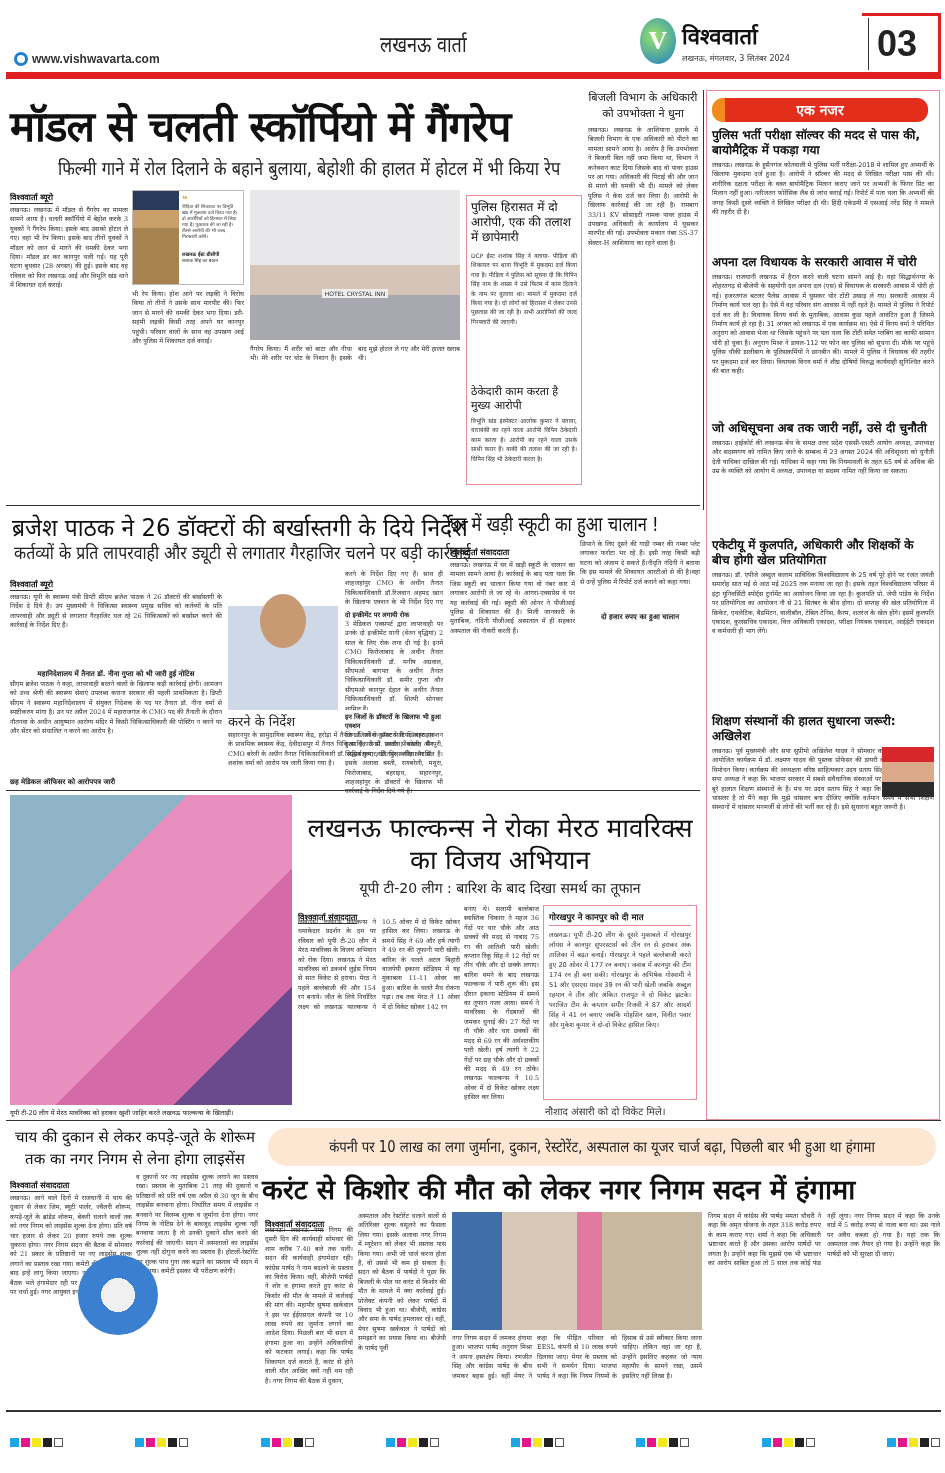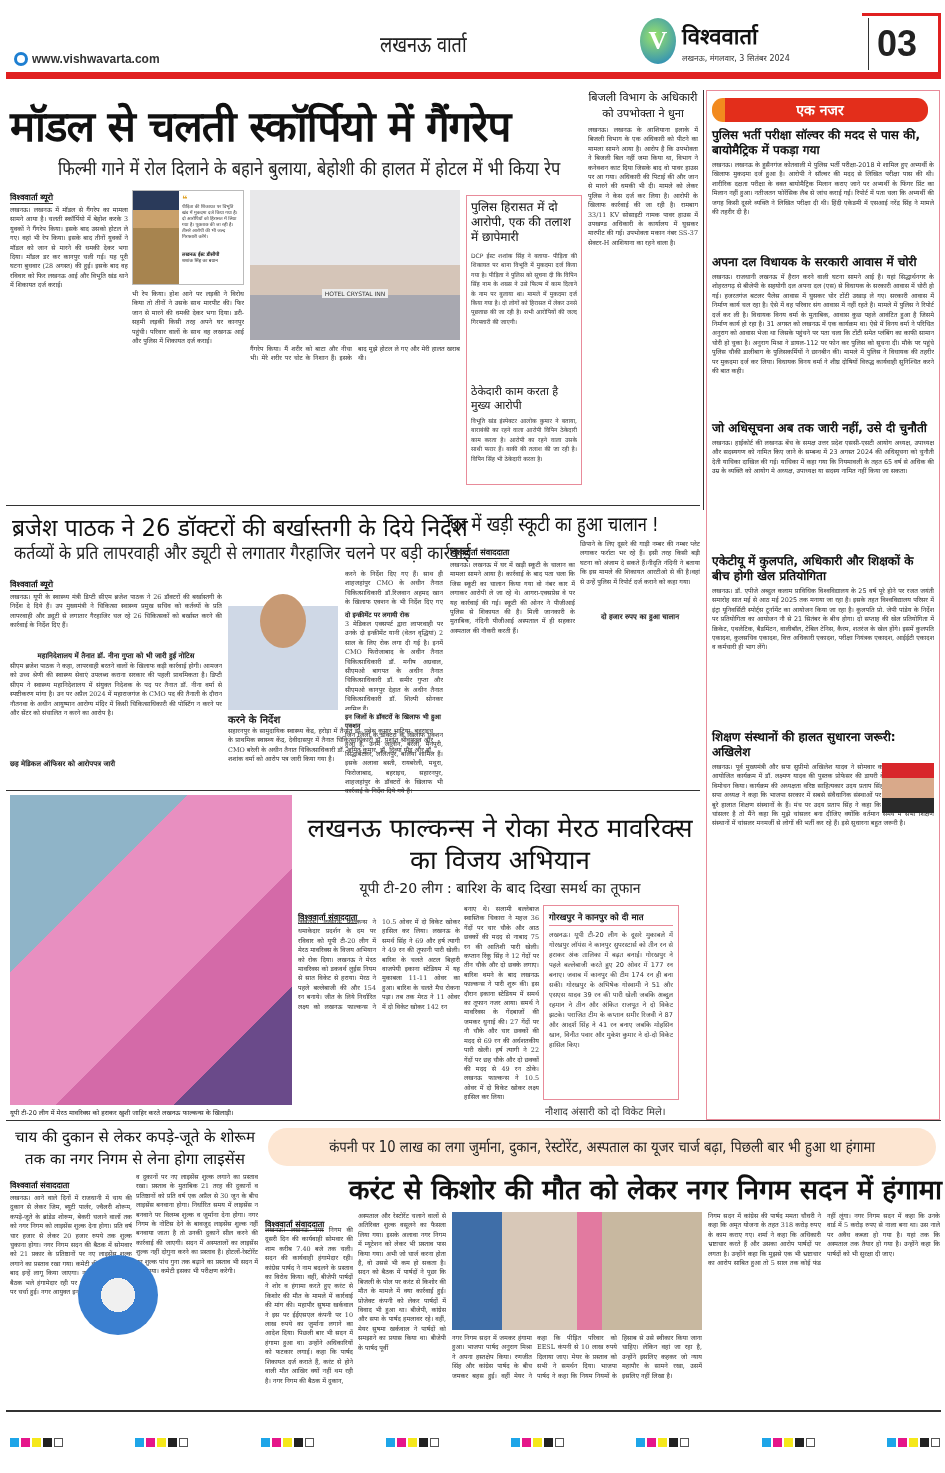--- a/index.html
+++ b/index.html
@@ -57,21 +57,21 @@
 </div>
 <div class="abs" style="left:132px;top:190px;width:112px;height:95px;border:1px solid #bbb;display:flex">
   <div class="photo" style="width:46px;height:93px;background:linear-gradient(#2a3a5a 0 20%,#c9a06a 20% 40%,#a7844f 40%)"></div>
   <div style="padding:3px;width:64px">
     <div style="color:#e0a020;font-size:9px;font-weight:bold">❝</div>
     <div style="font-size:4.6px;line-height:6px;color:#333;height:44px;overflow:hidden">पीड़िता की शिकायत पर विभूति खंड में मुकदमा दर्ज किया गया है। दो आरोपियों को हिरासत में लिया गया है। पूछताछ की जा रही है। तीसरे आरोपी की भी जल्द गिरफ्तारी करेंगे।</div>
     <div style="font-size:5px;font-weight:bold;margin-top:3px">लखनऊ ईस्ट डीसीपी</div>
     <div style="font-size:4.6px">शशांक सिंह का बयान</div>
   </div>
 </div>
-<div class="abs txt" style="left:132px;top:290px;width:112px;height:195px">भी रेप किया। होश आने पर लड़की ने विरोध किया तो तीनों ने उसके साथ मारपीट की। फिर जान से मारने की धमकी देकर भगा दिया। डरी-सहमी लड़की किसी तरह अपने घर कानपुर पहुंची। परिवार वालों के साथ वह लखनऊ आई और पुलिस में शिकायत दर्ज कराई।</div>
+<div class="abs txt" style="left:132px;top:290px;width:112px;height:195px">भी रेप किया। होश आने पर लड़की ने विरोध किया तो तीनों ने उसके साथ मारपीट की। फिर जान से मारने की धमकी देकर भगा दिया। डरी-सहमी लड़की किसी तरह अपने घर कानपुर पहुंची। परिवार वालों के साथ वह उपखण आई और पुलिस में शिकायत दर्ज कराई।</div>
 <div class="abs photo" style="left:250px;top:190px;width:210px;height:150px;background:linear-gradient(180deg,#e8e8ea 0 50%,#d5c5b8 50% 70%,#a8a8b0 70%);display:flex;align-items:flex-end;justify-content:center">
   <span style="font-size:6px;color:#333;background:#eee;padding:1px 3px;margin-bottom:42px">HOTEL CRYSTAL INN</span>
 </div>
 <div class="abs txt" style="left:250px;top:345px;width:210px;height:140px;column-count:2;column-gap:6px">गैंगरेप किया। मैं शरीर को बाटा और नीचा भी। मेरे शरीर पर चोट के निशान हैं। इसके बाद मुझे होटल ले गए और मेरी हालत खराब थी।</div>
 <div class="abs pinkbox" style="left:466px;top:195px;width:116px;height:290px;padding:4px">
   <div style="font-size:12px;line-height:15px;color:#111">पुलिस हिरासत में दो आरोपी, एक की तलाश में छापेमारी</div>
   <div class="txt" style="height:130px;margin-top:6px;font-family:'DejaVu Sans',sans-serif;font-size:6px">DCP ईस्ट शशांक सिंह ने बताया- पीड़िता की शिकायत पर थाना विभूति में मुकदमा दर्ज किया गया है। पीड़िता ने पुलिस को सूचना दी कि विपिन सिंह नाम के शख्स ने उसे फिल्म में काम दिलाने के नाम पर बुलाया था। मामले में मुकदमा दर्ज किया गया है। दो लोगों को हिरासत में लेकर उनसे पूछताछ की जा रही है। सभी आरोपियों की जल्द गिरफ्तारी की जाएगी।</div>
   <div style="font-size:11px;line-height:14px;color:#111;margin-top:4px">ठेकेदारी काम करता है मुख्य आरोपी</div>
   <div class="txt" style="height:70px;margin-top:3px;font-family:'DejaVu Sans',sans-serif;font-size:6px">विभूति खंड इंस्पेक्टर आलोक कुमार ने बताया, बाराबंकी का रहने वाला आरोपी विपिन ठेकेदारी काम करता है। आरोपी का रहने वाला उसके साथी फरार हैं। बाकी की तलाश की जा रही है। विपिन सिंह भी ठेकेदारी करता है।</div>
 </div>
@@ -84,44 +84,44 @@
 
 <div class="abs pinkbox" style="left:706px;top:90px;width:234px;height:1030px"></div>
 <div class="abs ek-nazar">एक नजर</div>
 <div class="abs" style="left:712px;top:128px;width:222px">
   <div class="side-h">पुलिस भर्ती परीक्षा सॉल्वर की मदद से पास की, बायोमैट्रिक में पकड़ा गया</div>
   <div class="txt" style="height:90px;margin-top:3px;font-family:'DejaVu Sans',sans-serif">लखनऊ। लखनऊ के हुसैनगंज कोतवाली मे पुलिस भर्ती परीक्षा-2018 मे शामिल हुए अभ्यर्थी के खिलाफ मुकदमा दर्ज हुआ है। आरोपी ने सॉल्वर की मदद से लिखित परीक्षा पास की थी। शारीरिक दक्षता परीक्षा के वक्त बायोमैट्रिक मिलान कराए जाने पर अभ्यर्थी के फिंगर प्रिंट का मिलान नहीं हुआ। नतीजतन फोरेंसिक लैब से जांच कराई गई। रिपोर्ट में पता चला कि अभ्यर्थी की जगह किसी दूसरे व्यक्ति ने लिखित परीक्षा दी थी। हिंदी एकेडमी में एसआई नरेंद्र सिंह ने मामले की तहरीर दी है।</div>
   <div class="side-h" style="margin-top:4px">अपना दल विधायक के सरकारी आवास में चोरी</div>
   <div class="txt" style="height:145px;margin-top:3px;font-family:'DejaVu Sans',sans-serif">लखनऊ। राजधानी लखनऊ में हैरान करने वाली घटना सामने आई है। यहां सिद्धार्थनगर के शोहरतगढ़ से बीजेपी के सहयोगी दल अपना दल (एस) से विधायक के सरकारी आवास में चोरी हो गई। हजरतगंज बटलर पैलेस आवास में घुसकर चोर टोंटी उखाड़ ले गए। सरकारी आवास में निर्माण कार्य चल रहा है। ऐसे में वह परिवार संग आवास में नहीं रहते है। मामले में पुलिस ने रिपोर्ट दर्ज कर ली है। विधायक विनय वर्मा के मुताबिक, आवास कुछ पहले आवंटित हुआ है जिसमे निर्माण कार्य हो रहा है। 31 अगस्त को लखनऊ में एक कार्यक्रम था। ऐसे में विनय वर्मा ने परिचित अनुराग को आवास भेजा था जिसके पहुंचने पर पता चला कि टोंटी समेत प्लंबिंग का काफी सामान चोरी हो चुका है। अनुराग मिश्रा ने डायल-112 पर फोन कर पुलिस को सूचना दी। मौके पर पहुंचे पुलिस चौकी डालीबाग के पुलिसकर्मियों ने छानबीन की। मामले में पुलिस ने विधायक की तहरीर पर मुकदमा दर्ज कर लिया। विधायक विनय वर्मा ने शीघ्र दोषियों विरुद्ध कार्यवाही सुनिश्चित करने की बात कही।</div>
   <div class="side-h" style="margin-top:3px">जो अधिसूचना अब तक जारी नहीं, उसे दी चुनौती</div>
   <div class="txt" style="height:95px;margin-top:3px;font-family:'DejaVu Sans',sans-serif">लखनऊ। हाईकोर्ट की लखनऊ बेंच के समक्ष उत्तर प्रदेश एससी-एसटी आयोग अध्यक्ष, उपाध्यक्ष और सदस्यगण को नामित किए जाने के सम्बन्ध में 23 अगस्त 2024 की अधिसूचना को चुनौती देती याचिका दाखिल की गई। याचिका में कहा गया कि नियमावली के तहत 65 वर्ष से अधिक की उम्र के व्यक्ति को आयोग मे अध्यक्ष, उपाध्यक्ष या सदस्य नामित नहीं किया जा सकता।</div>
-  <div class="side-h" style="margin-top:20px">एकेटीयू में कुलपति, अधिकारी और शिक्षकों के बीच होगी खेल प्रतियोगिता</div>
+  <div class="side-h" style="margin-top:4px">एकेटीयू में कुलपति, अधिकारी और शिक्षकों के बीच होगी खेल प्रतियोगिता</div>
   <div class="txt" style="height:140px;margin-top:3px;font-family:'DejaVu Sans',sans-serif">लखनऊ। डॉ. एपीजे अब्दुल कलाम प्राविधिक विश्वविद्यालय के 25 वर्ष पूरे होने पर रजत जयंती समारोह सात मई से आठ मई 2025 तक मनाया जा रहा है। इसके तहत विश्वविद्यालय परिसर में इंट्रा यूनिवर्सिटी स्पोर्ट्स टूर्नामेंट का आयोजन किया जा रहा है। कुलपति प्रो. जेपी पांडेय के निर्देश पर प्रतियोगिता का आयोजन नौ से 21 सितंबर के बीच होगा। दो सप्ताह की खेल प्रतियोगिता में क्रिकेट, एथलेटिक, बैडमिंटन, वालीबॉल, टेबिल टेनिस, कैरम, शतरंज के खेल होंगे। इसमें कुलपति एकादश, कुलसचिव एकादश, वित्त अधिकारी एकादश, परीक्षा नियंत्रक एकादश, आईईटी एकादश व कर्मचारी ही भाग लेंगे।</div>
   <div class="side-h" style="margin-top:3px">शिक्षण संस्थानों की हालत सुधारना जरूरी: अखिलेश</div>
   <div style="position:relative;margin-top:3px">
     <div class="photo" style="position:absolute;right:0;top:0;width:52px;height:50px;background:linear-gradient(#d8272b 0 30%,#d9a98a 30% 70%,#2b2b2b 70%)"></div>
     <div class="txt" style="height:225px;font-family:'DejaVu Sans',sans-serif">लखनऊ। पूर्व मुख्यमंत्री और सपा सुप्रीमो अखिलेश यादव ने सोमवार को एसएनए सभागार में आयोजित कार्यक्रम में डॉ. लक्ष्मण यादव की पुस्तक प्रोफेसर की डायरी के अंग्रेजी संस्करण का विमोचन किया। कार्यक्रम की अध्यक्षता वरिष्ठ साहित्यकार उदय प्रताप सिंह ने किया। कार्यक्रम में सपा अध्यक्ष ने कहा कि भाजपा सरकार में सबसे संवैधानिक संस्थाओं पर हमले हो रहे हैं। सबसे बुरे हालात शिक्षण संस्थानों के हैं। मंच पर उदय प्रताप सिंह ने कहा कि आप पीडीए के वाइस चांसलर है तो मैंने कहा कि मुझे चांसलर बना दीजिए क्योंकि वर्तमान समय में सभी शिक्षण संस्थानों में चांसलर मनमर्जी से लोगों की भर्ती कर रहे हैं। इसे सुधारना बहुत जरूरी है।</div>
   </div>
 </div>
 
 <div class="abs rule" style="left:6px;top:505px;width:694px;height:1px"></div>
 <div class="abs h1" style="left:12px;top:510px;font-size:24px;font-weight:normal;transform:scaleX(.95);transform-origin:left">ब्रजेश पाठक ने 26 डॉक्टरों की बर्खास्तगी के दिये निर्देश</div>
 <div class="abs" style="left:14px;top:540px;font-size:18px;white-space:nowrap;color:#222;transform:scaleX(.88);transform-origin:left">कर्तव्यों के प्रति लापरवाही और ड्यूटी से लगातार गैरहाजिर चलने पर बड़ी कार्रवाई</div>
 <div class="abs" style="left:10px;top:572px;width:212px">
   <div class="byline">विश्ववार्ता ब्यूरो</div>
   <div class="txt" style="height:56px;margin-top:2px">लखनऊ। यूपी के स्वास्थ्य मंत्री डिप्टी सीएम ब्रजेश पाठक ने 26 डॉक्टरों की बर्खास्तगी के निर्देश दे दिये हैं। उप मुख्यमंत्री ने चिकित्सा स्वास्थ्य प्रमुख सचिव को कर्तव्यों के प्रति लापरवाही और ड्यूटी से लगातार गैरहाजिर चल रहे 26 चिकित्सकों को बर्खास्त करने की कार्रवाई के निर्देश दिए हैं।</div>
-  <div style="font-size:7px;font-weight:bold;text-align:center;margin-top:2px">महानिदेशालय में तैनात डॉ. नीना गुप्ता को भी जारी हुई नोटिस</div>
+  <div style="font-size:7px;font-weight:bold;text-align:center;margin-top:20px">महानिदेशालय में तैनात डॉ. नीना गुप्ता को भी जारी हुई नोटिस</div>
   <div class="txt" style="height:95px;margin-top:2px">सीएम ब्रजेश पाठक ने कहा, लापरवाही बरतने वालों के खिलाफ कड़ी कार्रवाई होगी। आमजन को उच्च श्रेणी की स्वास्थ्य सेवाएं उपलब्ध कराना सरकार की पहली प्राथमिकता है। डिप्टी सीएम ने स्वास्थ्य महानिदेशालय में संयुक्त निदेशक के पद पर तैनात डॉ. नीना वर्मा से स्पष्टीकरण मांगा है। उन पर अप्रैल 2024 में महाराजगंज के CMO पद की तैनाती के दौरान नौतनवा के अधीन आयुष्मान आरोग्य मंदिर में किसी चिकित्साधिकारी की पोस्टिंग न करने पर और सेंटर को संचालित न करने का आरोप है।</div>
   <div style="font-size:7px;font-weight:bold;margin-top:2px">छह मेडिकल ऑफिसर को आरोपपत्र जारी</div>
 </div>
 <div class="abs photo" style="left:228px;top:580px;width:110px;height:130px;border-radius:12px 12px 0 0;background:linear-gradient(#fff 0 20%,#cfd8e6 20% 100%)">
   <div style="width:46px;height:54px;border-radius:50%;background:#c89a74;margin:14px auto 0"></div>
 </div>
 <div class="abs" style="left:228px;top:712px;width:205px">
-  <div style="font-size:10px;font-weight:bold">करने के निर्देश</div>
+  <div style="font-size:13px;font-weight:normal">करने के निर्देश</div>
   <div class="txt" style="height:58px;margin-top:1px">सहारनपुर के सामुदायिक स्वास्थ्य केंद्र, हरोड़ा में तैनात डॉ. प्रवेश कुमार भाटिया, बहराइच के प्राथमिक स्वास्थ्य केंद्र, देवीदासपुर में तैनात चिकित्साधिकारी डॉ. प्रशांत श्रीवास्तव और CMO बरेली के अधीन तैनात चिकित्साधिकारी डॉ. अमित कुमार, डॉ. दिव्या गौड़ और डॉ. शशांक वर्मा को आरोप पत्र जारी किया गया है।</div>
 </div>
 <div class="abs" style="left:345px;top:570px;width:98px">
   <div class="txt" style="height:38px">करने के निर्देश दिए गए हैं। साथ ही शाहजहांपुर CMO के अधीन तैनात चिकित्साधिकारी डॉ.रिजवान अहमद खान के खिलाफ एक्शन के भी निर्देश दिए गए हैं।</div>
   <div style="font-size:6.5px;font-weight:bold;margin-top:2px">दो इन्क्रीमेंट पर लगायी रोक</div>
   <div class="txt" style="height:90px;margin-top:1px">3 मेडिकल एक्सपर्ट द्वारा लापरवाही पर उनके दो इन्क्रीमेंट यानी (वेतन वृद्धियां) 2 साल के लिए रोक लगा दी गई है। इनमें CMO फिरोजाबाद के अधीन तैनात चिकित्साधिकारी डॉ. मनीष अग्रवाल, सीएमओ बागपत के अधीन तैनात चिकित्साधिकारी डॉ. समीर गुप्ता और सीएमओ कानपुर देहात के अधीन तैनात चिकित्साधिकारी डॉ. शिल्पी सोनकर शामिल हैं।</div>
   <div style="font-size:6.5px;font-weight:bold;margin-top:2px">इन जिलों के डॉक्टरों के खिलाफ भी हुआ एक्शन</div>
   <div class="txt" style="height:75px;margin-top:1px">जिन जिलों के डॉक्टरों के खिलाफ एक्शन हुआ है, उनमें जालौन, बरेली, मैनपुरी, सिद्धार्बटलर, ललितपुर, बलिया शामिल हैं। इसके अलावा बस्ती, रायबरेली, मथुरा, फिरोजाबाद, बहराइच, सहारनपुर, शाहजहांपुर के डॉक्टरों के खिलाफ भी कार्रवाई के निर्देश दिये गये हैं।</div>
 </div>
 
@@ -138,37 +138,37 @@
 <div class="abs rule" style="left:6px;top:790px;width:694px;height:1px"></div>
 <div class="abs photo" style="left:10px;top:795px;width:282px;height:310px;background:linear-gradient(135deg,#8fb4c8 0 30%,#e88fc0 30% 60%,#d46aa8 60% 80%,#6a4a8a 80%)"></div>
 <div class="abs caption" style="left:10px;top:1108px;width:290px;white-space:nowrap;font-size:6.5px">यूपी टी-20 लीग में मेरठ मावरिक्स को हराकर खुशी जाहिर करते लखनऊ फाल्कन्स के खिलाड़ी।</div>
 <div class="abs" style="left:300px;top:812px;width:400px;text-align:center;font-size:26px;line-height:32px;color:#111">लखनऊ फाल्कन्स ने रोका मेरठ मावरिक्स का विजय अभियान</div>
 <div class="abs" style="left:300px;top:878px;width:400px;text-align:center;font-size:14px;color:#222">यूपी टी-20 लीग : बारिश के बाद दिखा समर्थ का तूफान</div>
 <div class="abs" style="left:298px;top:905px;width:162px">
   <div class="byline">विश्ववार्ता संवाददाता</div>
 </div>
 <div class="abs txt" style="left:298px;top:918px;width:162px;height:200px;column-count:2;column-gap:6px">लखनऊ। लखनऊ फाल्कन्स ने धमाकेदार प्रदर्शन के दम पर रविवार को यूपी टी-20 लीग में मेरठ मावरिक्स के विजय अभियान को रोक दिया। लखनऊ ने मेरठ मावरिक्स को डकवर्थ लुईस नियम से सात विकेट से हराया। मेरठ ने पहले बल्लेबाजी की और 154 रन बनाये। जीत के लिये निर्धारित लक्ष्य को लखनऊ फाल्कन्स ने 10.5 ओवर में दो विकेट खोकर हासिल कर लिया। लखनऊ के समर्थ सिंह ने 69 और हर्ष त्यागी ने 49 रन की तूफानी पारी खेली। बारिश के चलते अटल बिहारी वाजपेयी इकाना स्टेडियम में यह मुकाबला 11-11 ओवर का हुआ। बारिश के चलते मैच रोकना पड़ा। तब तक मेरठ ने 11 ओवर में दो विकेट खोकर 142 रन</div>
 <div class="abs txt" style="left:464px;top:905px;width:75px;height:213px">बनाए थे। सलामी बल्लेबाज स्वास्तिक चिकारा ने महज 36 गेंदों पर चार चौके और आठ छक्कों की मदद से नाबाद 75 रन की आतिशी पारी खेली। कप्तान रिंकू सिंह ने 12 गेंदों पर तीन चौके और दो छक्के लगाए। बारिश थमने के बाद लखनऊ फाल्कन्स ने पारी शुरू की। इस दौरान इकाना स्टेडियम में समर्थ का तूफान नजर आया। समर्थ ने मावरिक्स के गेंदबाजों की जमकर धुनाई की। 27 गेंदों पर नौ चौके और चार छक्कों की मदद से 69 रन की अर्धशतकीय पारी खेली। हर्ष त्यागी ने 22 गेंदों पर छह चौके और दो छक्कों की मदद से 49 रन ठोके। लखनऊ फाल्कन्स ने 10.5 ओवर में दो विकेट खोकर लक्ष्य हासिल कर लिया।</div>
-<div class="abs pinkbox" style="left:543px;top:905px;width:136px;height:195px;padding:5px">
+<div class="abs pinkbox" style="left:543px;top:905px;width:154px;height:195px;padding:5px">
   <div style="font-size:8.5px;font-weight:bold;border-bottom:1px solid #e88b9a;padding-bottom:3px">गोरखपुर ने कानपुर को दी मात</div>
   <div class="txt" style="height:160px;margin-top:4px;font-family:'DejaVu Sans',sans-serif;font-size:6.6px;line-height:10px">लखनऊ। यूपी टी-20 लीग के दूसरे मुकाबले में गोरखपुर लॉयंस ने कानपुर सुपरस्टार्स को तीन रन से हराकर अंक तालिका में बढ़त बनाई। गोरखपुर ने पहले बल्लेबाजी करते हुए 20 ओवर में 177 रन बनाए। जवाब में कानपुर की टीम 174 रन ही बना सकी। गोरखपुर के अभिषेक गोस्वामी ने 51 और एसएस यादव 39 रन की पारी खेली जबकि अब्दुल रहमान ने तीन और अंकित राजपूत ने दो विकेट झटके। पराजित टीम के कप्तान समीर रिजवी ने 87 और आदर्श सिंह ने 41 रन बनाए जबकि मोहसिन खान, विनीत पवार और मुकेश कुमार ने दो-दो विकेट हासिल किए।</div>
 </div>
 <div class="abs" style="left:545px;top:1104px;font-size:10px;color:#333">नौशाद अंसारी को दो विकेट मिले।</div>
 
 <div class="abs rule" style="left:6px;top:1120px;width:935px;height:1px"></div>
 <div class="abs" style="left:10px;top:1126px;width:250px;text-align:center;font-size:15px;line-height:22px;color:#111">चाय की दुकान से लेकर कपड़े-जूते के शोरूम तक का नगर निगम से लेना होगा लाइसेंस</div>
 <div class="abs" style="left:10px;top:1173px;width:122px">
   <div class="byline">विश्ववार्ता संवाददाता</div>
   <div class="txt" style="height:220px;margin-top:2px">लखनऊ। आने वाले दिनों में राजधानी में चाय की दुकान से लेकर जिम, ब्यूटी पार्लर, ज्वैलरी शोरूम, कपड़े-जूते के ब्रांडेड शोरूम, बेकरी चलाने वालों तक को नगर निगम को लाइसेंस शुल्क देना होगा। प्रति वर्ष चार हजार से लेकर 20 हजार रुपये तक शुल्क चुकाना होगा। नगर निगम सदन की बैठक में सोमवार को 21 प्रकार के प्रतिष्ठानों पर नए लाइसेंस शुल्क लगाने का प्रस्ताव रखा गया। कमेटी की रिपोर्ट आने के बाद इन्हें लागू किया जाएगा। नगर निगम सदन की बैठक भले हंगामेदार रही पर यहां महत्वपूर्ण प्रस्तावों पर चर्चा हुई। नगर आयुक्त इन्द्रजीत सिंह ने प्रतिष्ठानों</div>
 </div>
 <div class="abs txt" style="left:136px;top:1173px;width:122px;height:232px">व दुकानों पर नए लाइसेंस शुल्क लगाने का प्रस्ताव रखा। प्रस्ताव के मुताबिक 21 तरह की दुकानों व प्रतिष्ठानों को प्रति वर्ष एक अप्रैल से 30 जून के बीच लाइसेंस बनवाना होगा। निर्धारित समय में लाइसेंस न बनवाने पर विलम्ब शुल्क व जुर्माना देना होगा। नगर निगम के नोटिस देने के बावजूद लाइसेंस शुल्क नहीं बनवाया जाता है तो उनकी दुकानें सील करने की कार्रवाई की जाएगी। सदन में अस्पतालों का लाइसेंस शुल्क नहीं दोगुना करने का प्रस्ताव है। होटलों-रेस्टोरेंट का शुल्क पांच गुना तक बढ़ाने का प्रस्ताव भी सदन में रखा गया। कमेटी इसका भी परीक्षण करेगी।</div>
 <div class="abs" style="left:78px;top:1255px;width:80px;height:80px;border-radius:50%;background:radial-gradient(circle,#f0f0f0 0 30%,#3a7fd0 30%)"></div>
 
 <div class="abs topbanner"><span style="display:inline-block;transform:scaleX(.88)">कंपनी पर 10 लाख का लगा जुर्माना, दुकान, रेस्टोरेंट, अस्पताल का यूजर चार्ज बढ़ा, पिछली बार भी हुआ था हंगामा</span></div>
-<div class="abs" style="left:262px;top:1170px;width:680px;text-align:right;font-size:27px;font-weight:bold;color:#111;white-space:nowrap">करंट से किशोर की मौत को लेकर नगर निगम सदन में हंगामा</div>
+<div class="abs" style="left:262px;top:1170px;width:680px;text-align:left;font-size:27px;font-weight:bold;color:#111;white-space:nowrap">करंट से किशोर की मौत को लेकर नगर निगम सदन में हंगामा</div>
 <div class="abs" style="left:265px;top:1212px;width:175px">
   <div class="byline">विश्ववार्ता संवाददाता</div>
 </div>
 <div class="abs txt" style="left:265px;top:1226px;width:88px;height:178px">लखनऊ। लखनऊ नगर निगम की दूसरी दिन की कार्यवाही सोमवार की शाम करीब 7.40 बजे तक चली। सदन की कार्यवाही हंगामेदार रही। कांग्रेस पार्षद ने नाम बदलने के प्रस्ताव का विरोध किया। वहीं, बीजेपी पार्षदों ने शोर व हंगामा करते हुए करंट से किशोर की मौत के मामले में कार्रवाई की मांग की। महापौर सुषमा खर्कवाल ने इस पर ईईएसएल कंपनी पर 10 लाख रुपये का जुर्माना लगाने का आदेश दिया। पिछली बार भी सदन में हंगामा हुआ था। उन्होंने अधिकारियों को फटकार लगाई। कहा कि पार्षद शिकायत दर्ज कराते हैं, करंट से होने वाली मौत आखिर क्यों नहीं थम रही है। नगर निगम की बैठक में दुकान,</div>
 <div class="abs txt" style="left:358px;top:1212px;width:88px;height:192px">अस्पताल और रेस्टोरेंट चलाने वालों से अतिरिक्त शुल्क वसूलने का फैसला लिया गया। इसके अलावा नगर निगम में म्यूटेशन को लेकर भी प्रस्ताव पास किया गया। अभी जो चार्ज करना होता है, वो उससे भी कम हो सकता है। सदन को बैठक में पार्षदों ने पूछा कि बिजली के पोल पर करंट से किशोर की मौत के मामले में क्या कार्रवाई हुई। प्रोजेक्ट कंपनी को लेकर पार्षदों में विवाद भी हुआ था। बीजेपी, कांग्रेस और सपा के पार्षद हमलावर रहे। वहीं, मेयर सुषमा खर्कवाल ने पार्षदों को समझाने का प्रयास किया था। बीजेपी के पार्षद पूर्वी</div>
 <div class="abs photo" style="left:452px;top:1212px;width:250px;height:118px;background:linear-gradient(90deg,#3f6ea8 0 20%,#d8c8b8 20% 50%,#e27aa0 50% 60%,#c8b8a0 60%)"></div>
 <div class="abs txt" style="left:452px;top:1334px;width:250px;height:70px;column-count:3;column-gap:5px">नगर निगम सदन में जमकर हंगामा हुआ। भाजपा पार्षद अनुराग मिश्रा ने अपना हस्तक्षेप किया। रणजीत सिंह और कांग्रेस पार्षद के बीच जमकर बहस हुई। वहीं मेयर ने कहा कि पीड़ित परिवार को EESL कंपनी से 10 लाख रुपये दिलाया जाए। मेयर के प्रस्ताव को सभी ने समर्थन दिया। भाजपा पार्षद ने कहा कि नियम नियमों के हिसाब से उसे स्वीकार किया जाना चाहिए। लेकिन वहां जा रहा है, उन्होंने इसलिए कहकर जो न्याय महापौर के सामने रखा, उसमें इसलिए नहीं लिखा है।</div>
 <div class="abs txt" style="left:708px;top:1212px;width:232px;height:192px;column-count:2;column-gap:6px">निगम सदन में कांग्रेस की पार्षद ममता चौधरी ने कहा कि अमृत योजना के तहत 318 करोड़ रुपए के काम कराए गए। शर्मा ने कहा कि अधिकारी भ्रष्टाचार करते हैं और उसका आरोप पार्षदों पर लगता है। उन्होंने कहा कि मुझसे एक भी भ्रष्टाचार का आरोप साबित हुआ तो 5 साल तक कोई फंड नहीं लूंगा। नगर निगम सदन में कहा कि उनके वार्ड में 5 करोड़ रुपए से नाला बना था। उस नाले पर अवैध कब्जा हो गया है। यहां तक कि अस्पताल तक तैयार हो गया है। उन्होंने कहा कि पार्षदों को भी सुरक्षा दी जाए।</div>
 
 <div class="abs rule" style="left:6px;top:1410px;width:935px;height:2px"></div>

